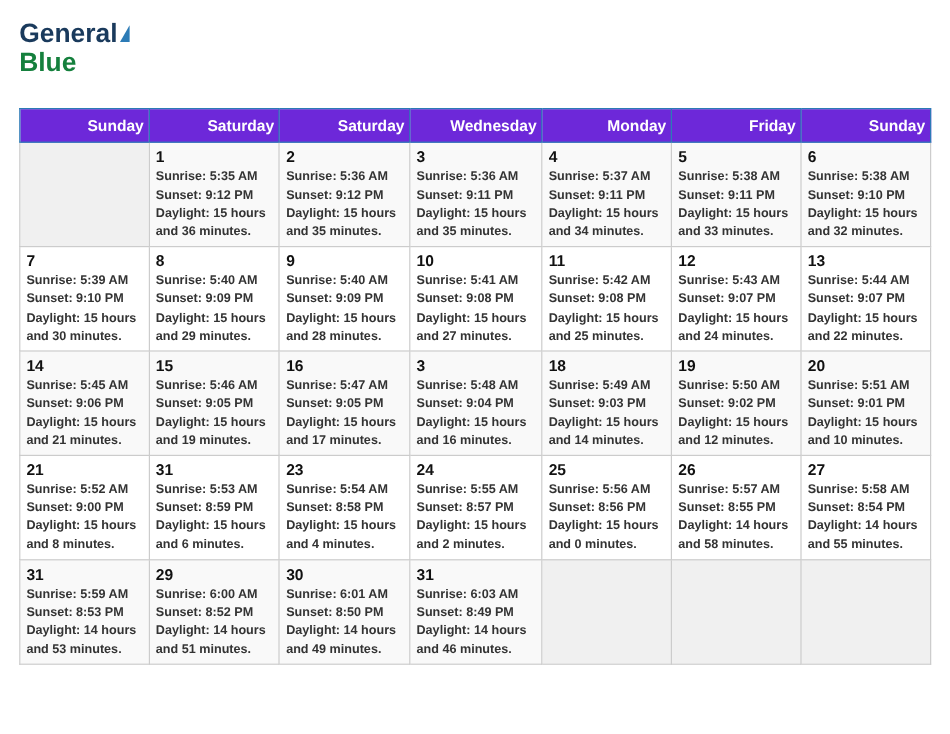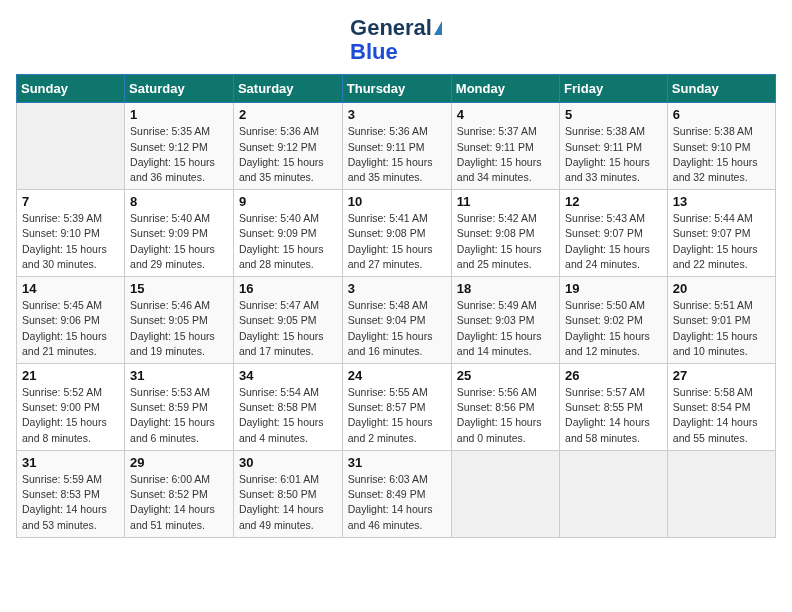--- a/index.html
+++ b/index.html
@@ -5,23 +5,23 @@
     * { box-sizing: border-box; margin: 0; padding: 0; }
     body {
       font-family: Arial, sans-serif;
       background: #fff;
       width: 792px;
       min-height: 612px;
       padding: 16px;
     }
     .header {
       display: flex;
-      justify-content: center;
+      justify-content: flex-start;
       align-items: flex-start;
-      margin-bottom: 10px;
+      margin-bottom: 26px;
     }
     .logo {
       display: flex;
       flex-direction: column;
       align-items: flex-start;
     }
     .logo-text {
       font-size: 22px;
       font-weight: bold;
       color: #1a3a5c;
@@ -49,24 +49,24 @@
       font-size: 16px;
       color: #333;
       margin-top: 2px;
     }
     table {
       width: 100%;
       border-collapse: collapse;
       font-size: 11px;
     }
     thead tr th {
-      background-color: #0f766e;
+      background-color: #6d28d9;
       color: #fff;
       padding: 6px 4px;
-      text-align: left;
+      text-align: right;
       font-size: 13px;
       font-weight: bold;
       border: 1px solid #2c7bb6;
     }
     tbody tr td {
       border: 1px solid #ccc;
       vertical-align: top;
       padding: 4px 5px;
       height: 80px;
       width: 113px;
@@ -75,55 +75,56 @@
       font-weight: bold;
       font-size: 13px;
       color: #111;
       display: block;
       margin-bottom: 2px;
     }
     .day-info {
       color: #333;
       font-size: 10.5px;
       line-height: 1.45;
+      font-weight: bold;
     }
     tbody tr:nth-child(odd) td {
       background-color: #f9f9f9;
     }
     tbody tr:nth-child(even) td {
       background-color: #fff;
     }
     td.empty {
       background-color: #f0f0f0 !important;
     }
   </style>
 </head>
 <body>
 
 <div class="header">
   <div class="logo">
     <div style="display:flex;align-items:center;">
       <span class="logo-text">General</span>
       <span class="logo-triangle"></span>
     </div>
-    <span class="logo-text" style="color:#1d4ed8;">Blue</span>
+    <span class="logo-text" style="color:#15803d;">Blue</span>
   </div>
   <div class="title-block">
     <div class="month-title"></div>
     <div class="location"></div>
   </div>
 </div>
 
 <table>
   <thead>
     <tr id="weekday-header">
         <th>Sunday</th>
         <th>Saturday</th>
         <th>Saturday</th>
-        <th>Thursday</th>
+        <th>Wednesday</th>
         <th>Monday</th>
         <th>Friday</th>
         <th>Sunday</th>
       </tr>
   </thead>
   <tbody id="calendar-body">
       <tr>
         <td class="empty"></td>
         <td>
           <span class="day-num">1</span>
@@ -213,21 +214,21 @@
       <tr>
         <td>
           <span class="day-num">21</span>
           <div class="day-info">Sunrise: 5:52 AM<br>Sunset: 9:00 PM<br>Daylight: 15 hours<br>and 8 minutes.</div>
         </td>
         <td>
           <span class="day-num">31</span>
           <div class="day-info">Sunrise: 5:53 AM<br>Sunset: 8:59 PM<br>Daylight: 15 hours<br>and 6 minutes.</div>
         </td>
         <td>
-          <span class="day-num">34</span>
+          <span class="day-num">23</span>
           <div class="day-info">Sunrise: 5:54 AM<br>Sunset: 8:58 PM<br>Daylight: 15 hours<br>and 4 minutes.</div>
         </td>
         <td>
           <span class="day-num">24</span>
           <div class="day-info">Sunrise: 5:55 AM<br>Sunset: 8:57 PM<br>Daylight: 15 hours<br>and 2 minutes.</div>
         </td>
         <td>
           <span class="day-num">25</span>
           <div class="day-info">Sunrise: 5:56 AM<br>Sunset: 8:56 PM<br>Daylight: 15 hours<br>and 0 minutes.</div>
         </td>

